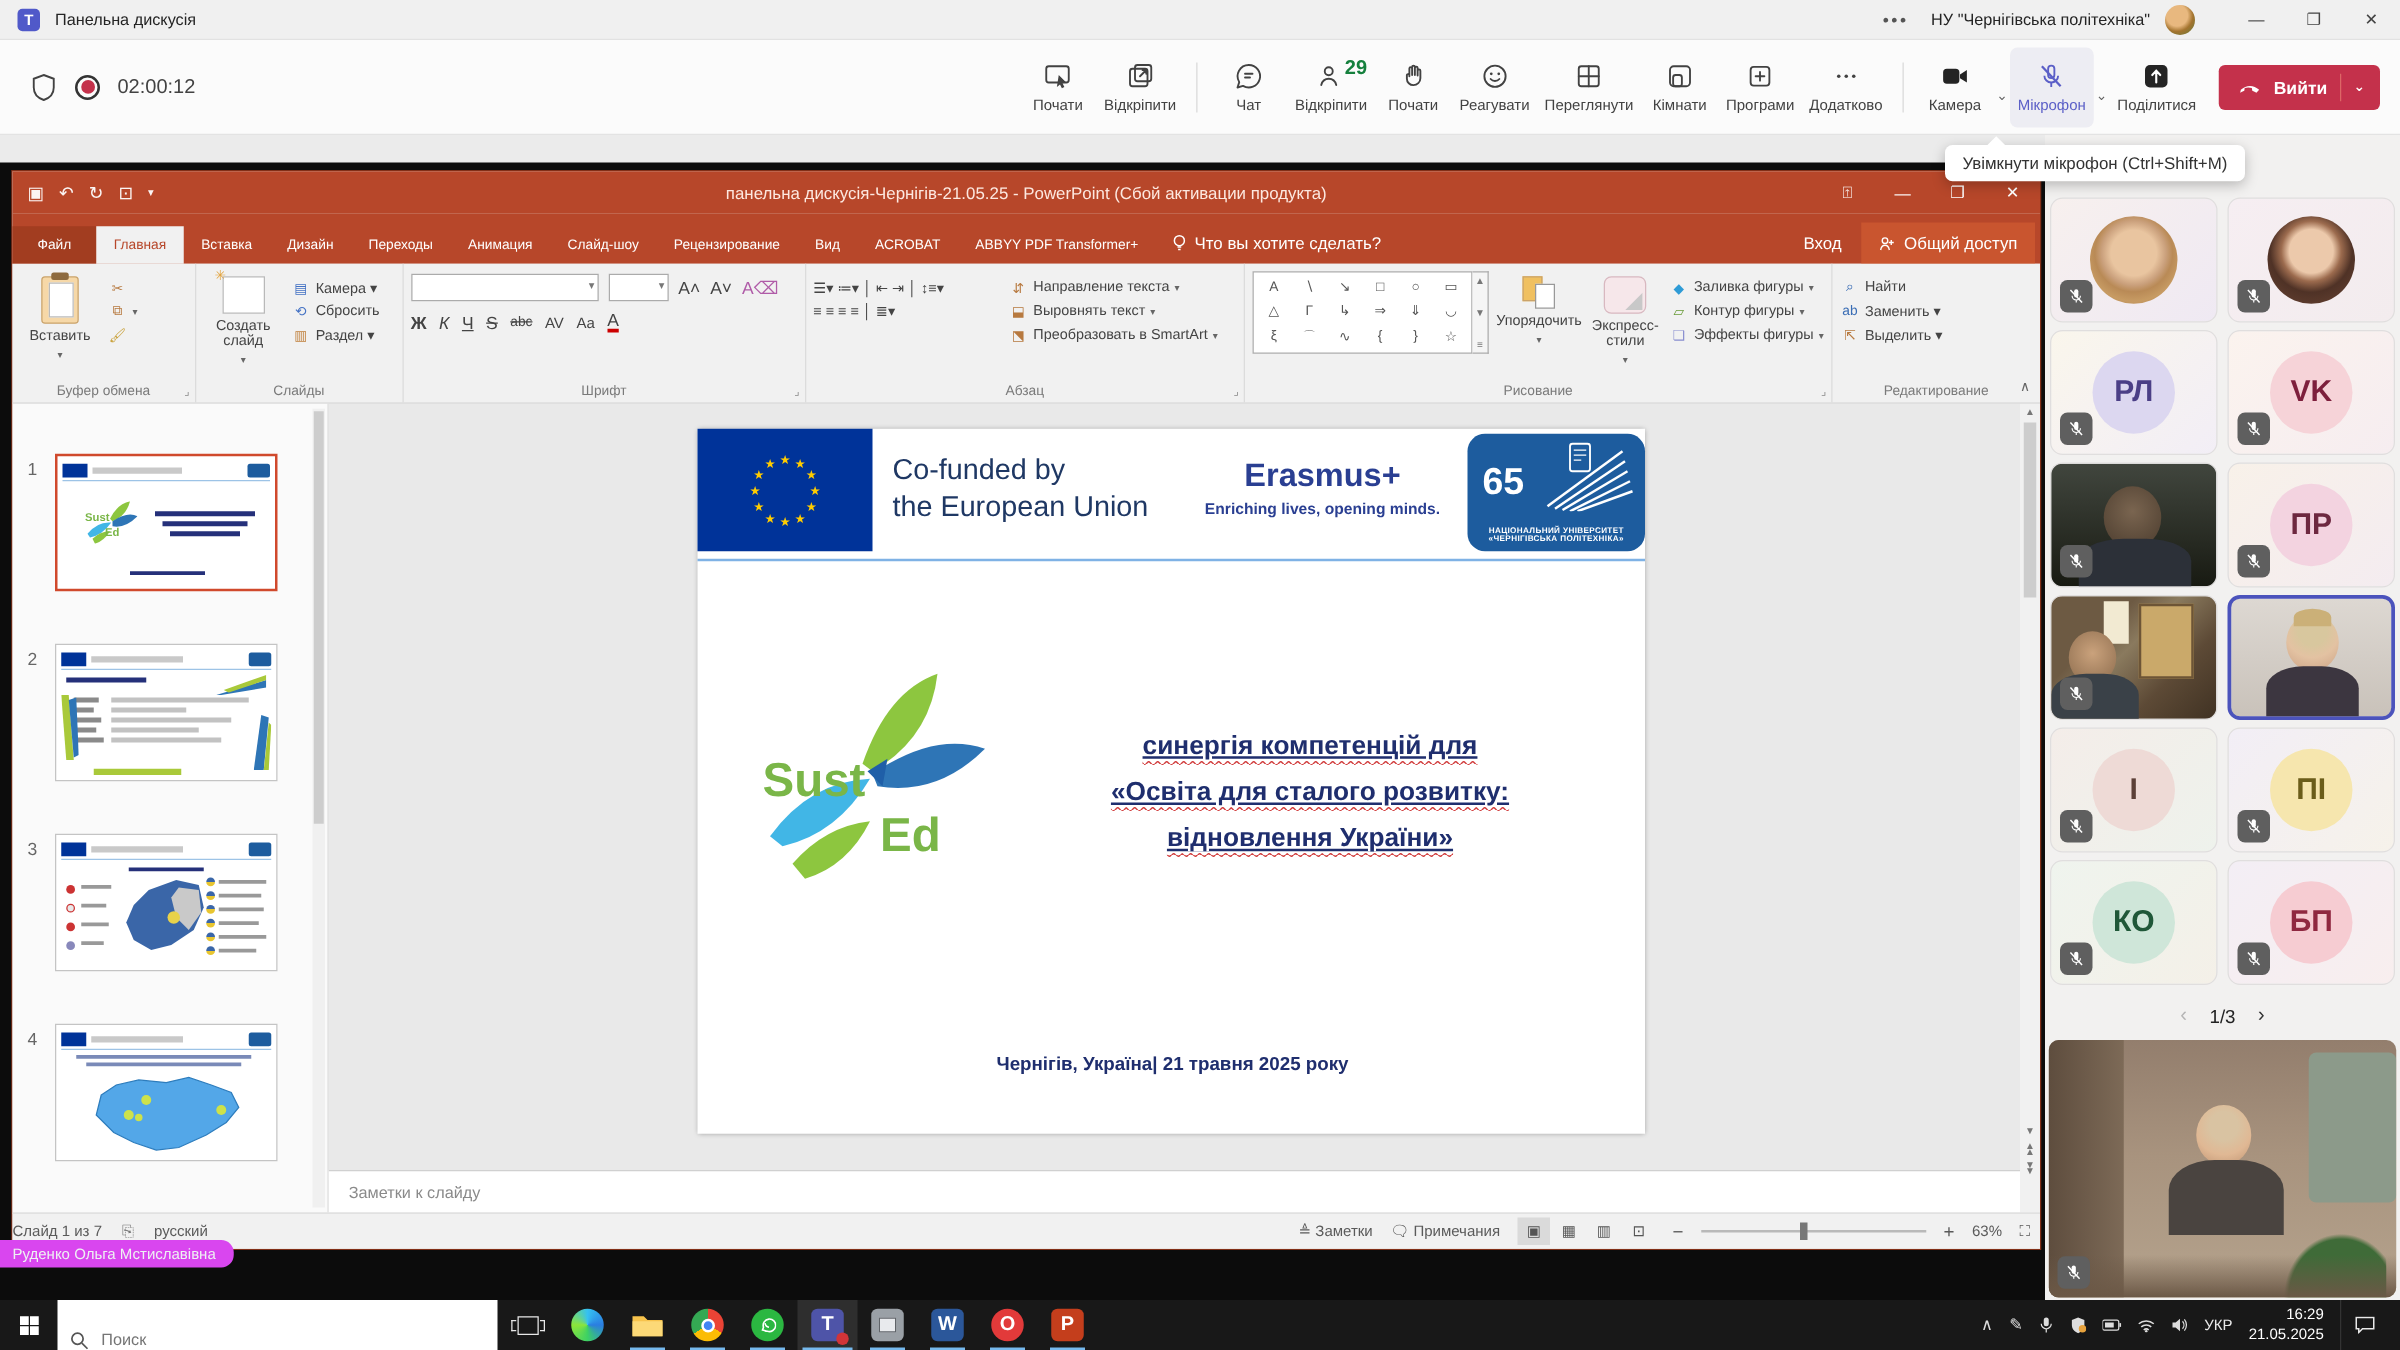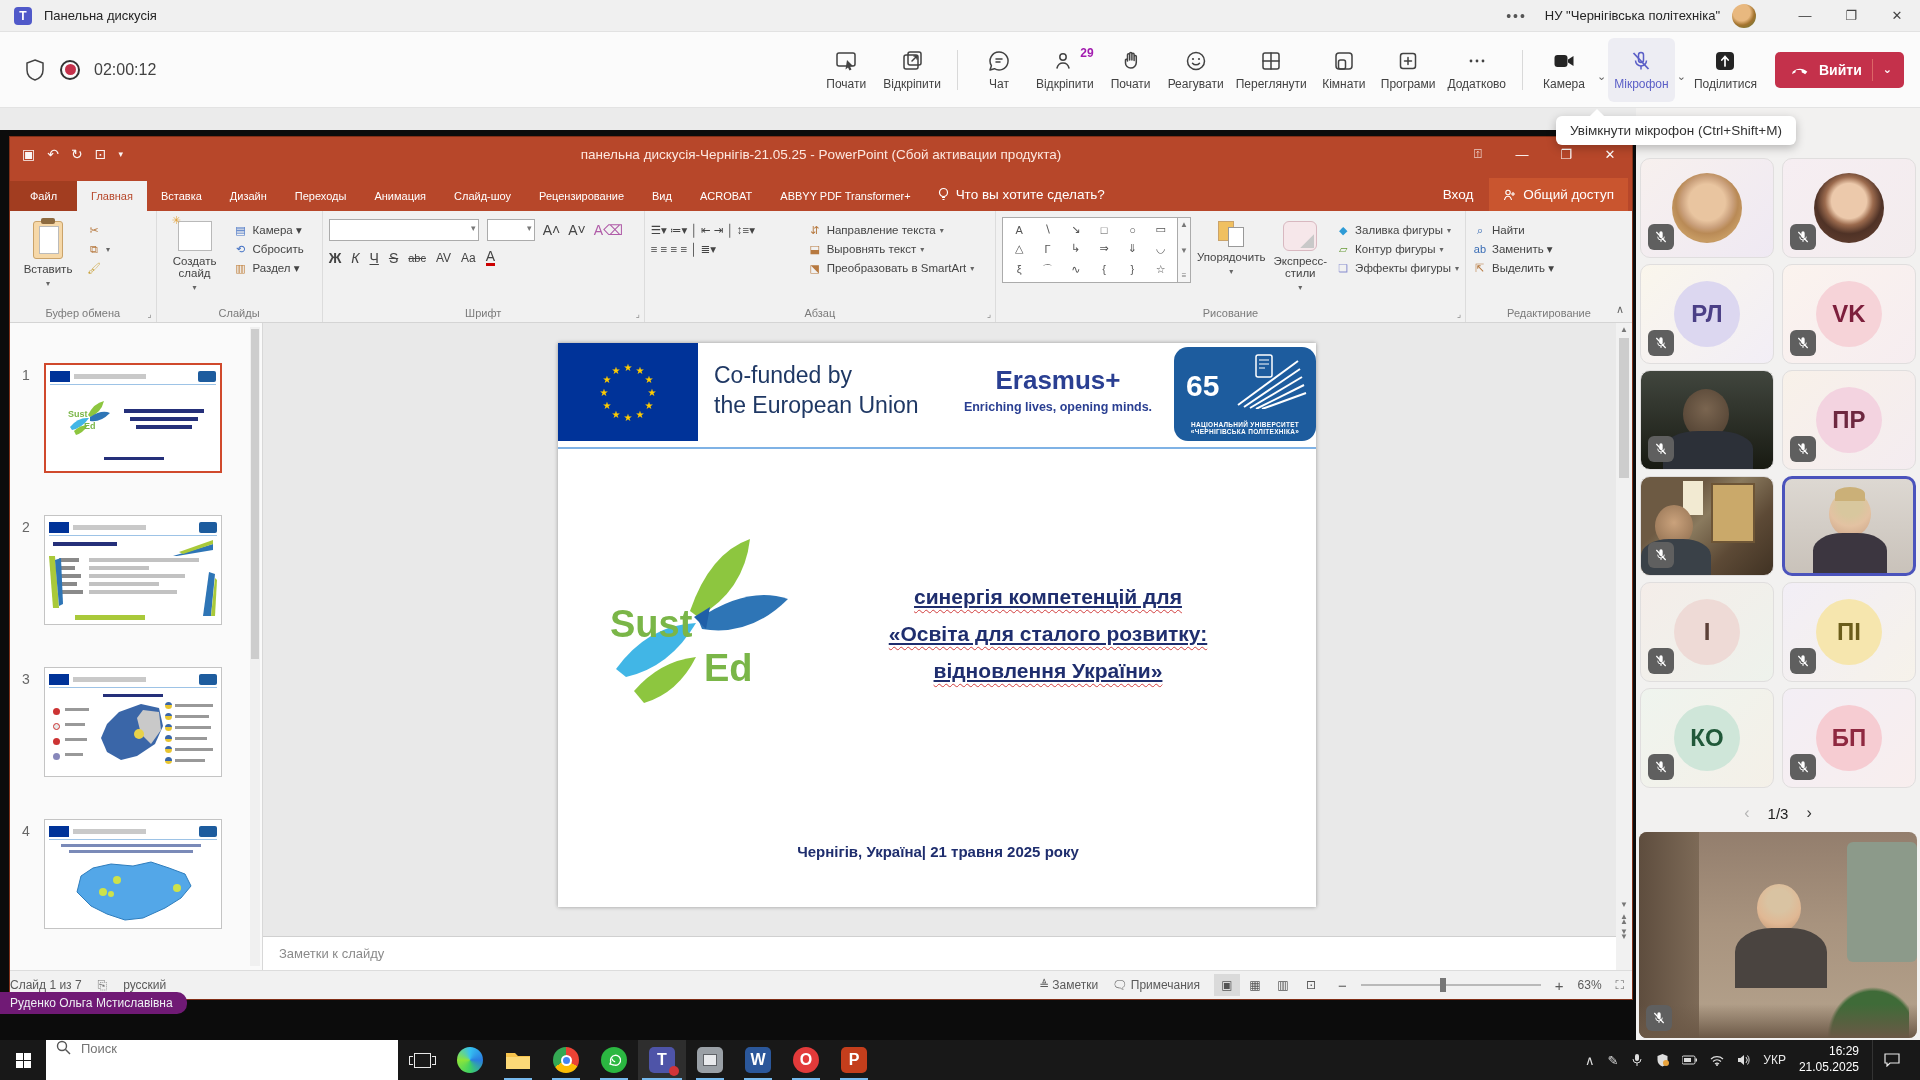--- a/index.html
+++ b/index.html
@@ -23,21 +23,21 @@
   .rec-shield{margin-left:24px;}
   .rec-dot{width:20px;height:20px;border-radius:50%;border:2.5px solid #333;display:flex;align-items:center;justify-content:center;margin-left:14px;}
   .rec-dot i{width:11px;height:11px;border-radius:50%;background:#c4314b;}
   .t-timer{font-size:16px;color:#424242;margin-left:14px;}
   .t-actions{margin-left:auto;display:flex;align-items:center;height:100%;padding-right:16px;}
   .tbtn{display:flex;flex-direction:column;align-items:center;justify-content:center;gap:4px;min-width:62px;height:64px;font-size:12px;color:#424242;border-radius:6px;padding:0 6px;position:relative;}
   .tbtn svg{width:24px;height:24px;}
   .tbtn .ic{stroke:#424242;fill:none;stroke-width:1.5;stroke-linecap:round;stroke-linejoin:round;}
   .t-sep{width:1px;height:40px;background:#d9d9d9;margin:0 10px;}
   .chev{color:#616161;font-size:11px;margin:0 2px;align-self:center;padding-top:14px;}
-  .badge29{position:absolute;top:8px;right:6px;font-size:12px;font-weight:bold;color:#a21caf;}
+  .badge29{position:absolute;top:8px;right:6px;font-size:16px;font-weight:bold;color:#15803d;}
   .mic-btn{background:#ededf3;}
   .mic-btn span{color:#5b5fc7;}
   .leave-btn{margin-left:12px;height:36px;background:#c4314b;border-radius:5px;display:flex;align-items:center;color:#fff;font-size:14px;font-weight:bold;padding:0 4px 0 14px;}
   .leave-btn .hang{width:22px;height:22px;margin-right:8px;}
   .leave-div{width:1px;height:22px;background:#d66;margin:0 8px 0 10px;}
   .leave-chev{color:#fff;font-size:11px;padding:0 8px 0 2px;}
 
   
   .tooltip{left:1556px;top:116px;background:#fff;border-radius:6px;box-shadow:0 3px 10px rgba(0,0,0,.25);padding:7px 14px;font-size:13.5px;color:#333;z-index:60;}
   .tooltip:before{content:"";position:absolute;top:-5px;left:36px;width:10px;height:10px;background:#fff;transform:rotate(45deg);}
@@ -126,41 +126,41 @@
 
   
   .mban{position:absolute;left:4px;top:4px;right:4px;height:16px;border-bottom:1px solid #9dc3e6;display:flex;align-items:center;gap:4px;}
   .mban .f{width:20px;height:11px;background:#003399;}
   .mban .l{flex:1;height:5px;background:linear-gradient(90deg,#c9c9c9 60%,transparent 60%);}
   .mban .u{width:18px;height:11px;background:#1d5c9e;border-radius:2px;margin-left:auto;}
   .mline{position:absolute;height:4px;background:#9db0d6;}
   .mnavy{background:#25307a;}
 
   
-  .nametag{left:0;top:992px;height:22px;background:#701a75;color:#eef1f3;font-size:12px;display:flex;align-items:center;padding:0 14px 0 10px;border-radius:0 10px 10px 0;z-index:40;}
+  .nametag{left:0;top:992px;height:22px;background:#d946ef;color:#eef1f3;font-size:12px;display:flex;align-items:center;padding:0 14px 0 10px;border-radius:0 10px 10px 0;z-index:40;}
 
   
   .panel{left:1636px;top:108px;width:284px;height:932px;background:#f2f1f0;}
   .tile{position:absolute;width:134px;height:100px;border-radius:10px;border:1px solid #e0dede;overflow:hidden;}
   .tile .init{position:absolute;left:50%;top:50%;transform:translate(-50%,-50%);width:66px;height:66px;border-radius:50%;display:flex;align-items:center;justify-content:center;font-size:24px;font-weight:bold;}
   .micb{position:absolute;left:7px;bottom:7px;width:26px;height:26px;border-radius:6px;background:#5f5f5f;display:flex;align-items:center;justify-content:center;z-index:5;}
   .micb svg{width:16px;height:16px;}
   .pagin{position:absolute;left:0;right:0;top:692px;height:26px;display:flex;align-items:center;justify-content:center;gap:18px;font-size:15px;color:#222;}
   .pagin .pg-prev{color:#b5b5b5;font-size:16px;}
   .pagin .pg-next{color:#333;font-size:16px;}
   .bigvideo{position:absolute;left:3px;top:724px;width:278px;height:206px;border-radius:8px;overflow:hidden;background:linear-gradient(180deg,#937e6d 0%,#a8937e 45%,#b5a38d 100%);}
   .head{position:absolute;border-radius:50%;}
   .photo-av{position:absolute;left:50%;top:50%;transform:translate(-50%,-50%);width:70px;height:70px;border-radius:50%;}
 
   
   .taskbar{left:0;top:1040px;width:1920px;height:40px;background:#181818;display:flex;align-items:center;z-index:50;}
   .startbtn{width:46px;height:40px;display:flex;align-items:center;justify-content:center;}
   .winlogo{width:15px;height:15px;display:grid;grid-template-columns:7px 7px;grid-template-rows:7px 7px;gap:1px;}
   .winlogo i{background:#fff;}
-  .searchbox{width:352px;height:40px;background:#fff;display:flex;align-items:flex-start;padding:0 10px;gap:8px;}
+  .searchbox{width:352px;height:40px;background:#fff;display:flex;align-items:flex-end;padding:0 10px;gap:8px;}
   .searchbox input{border:none;outline:none;font-size:13px;width:280px;color:#222;background:transparent;}
   .taskview{width:48px;height:40px;display:flex;align-items:center;justify-content:center;}
   .tv{width:17px;height:15px;border:1.5px solid #e8e8e8;position:relative;background:transparent;}
   .tv:before,.tv:after{content:"";position:absolute;top:2px;bottom:2px;width:3px;background:#181818;border:1px solid #e8e8e8;}
   .tv:before{left:-6px;border-right:none;}
   .tv:after{right:-6px;border-left:none;}
   .tapp{width:48px;height:40px;display:flex;align-items:center;justify-content:center;position:relative;}
   .tapp.run:after{content:"";position:absolute;left:10px;right:10px;bottom:0;height:2.5px;background:#76b9ed;}
   .tapp.active{background:#2e2e2e;}
   .tapp.active:after{left:4px;right:4px;}

